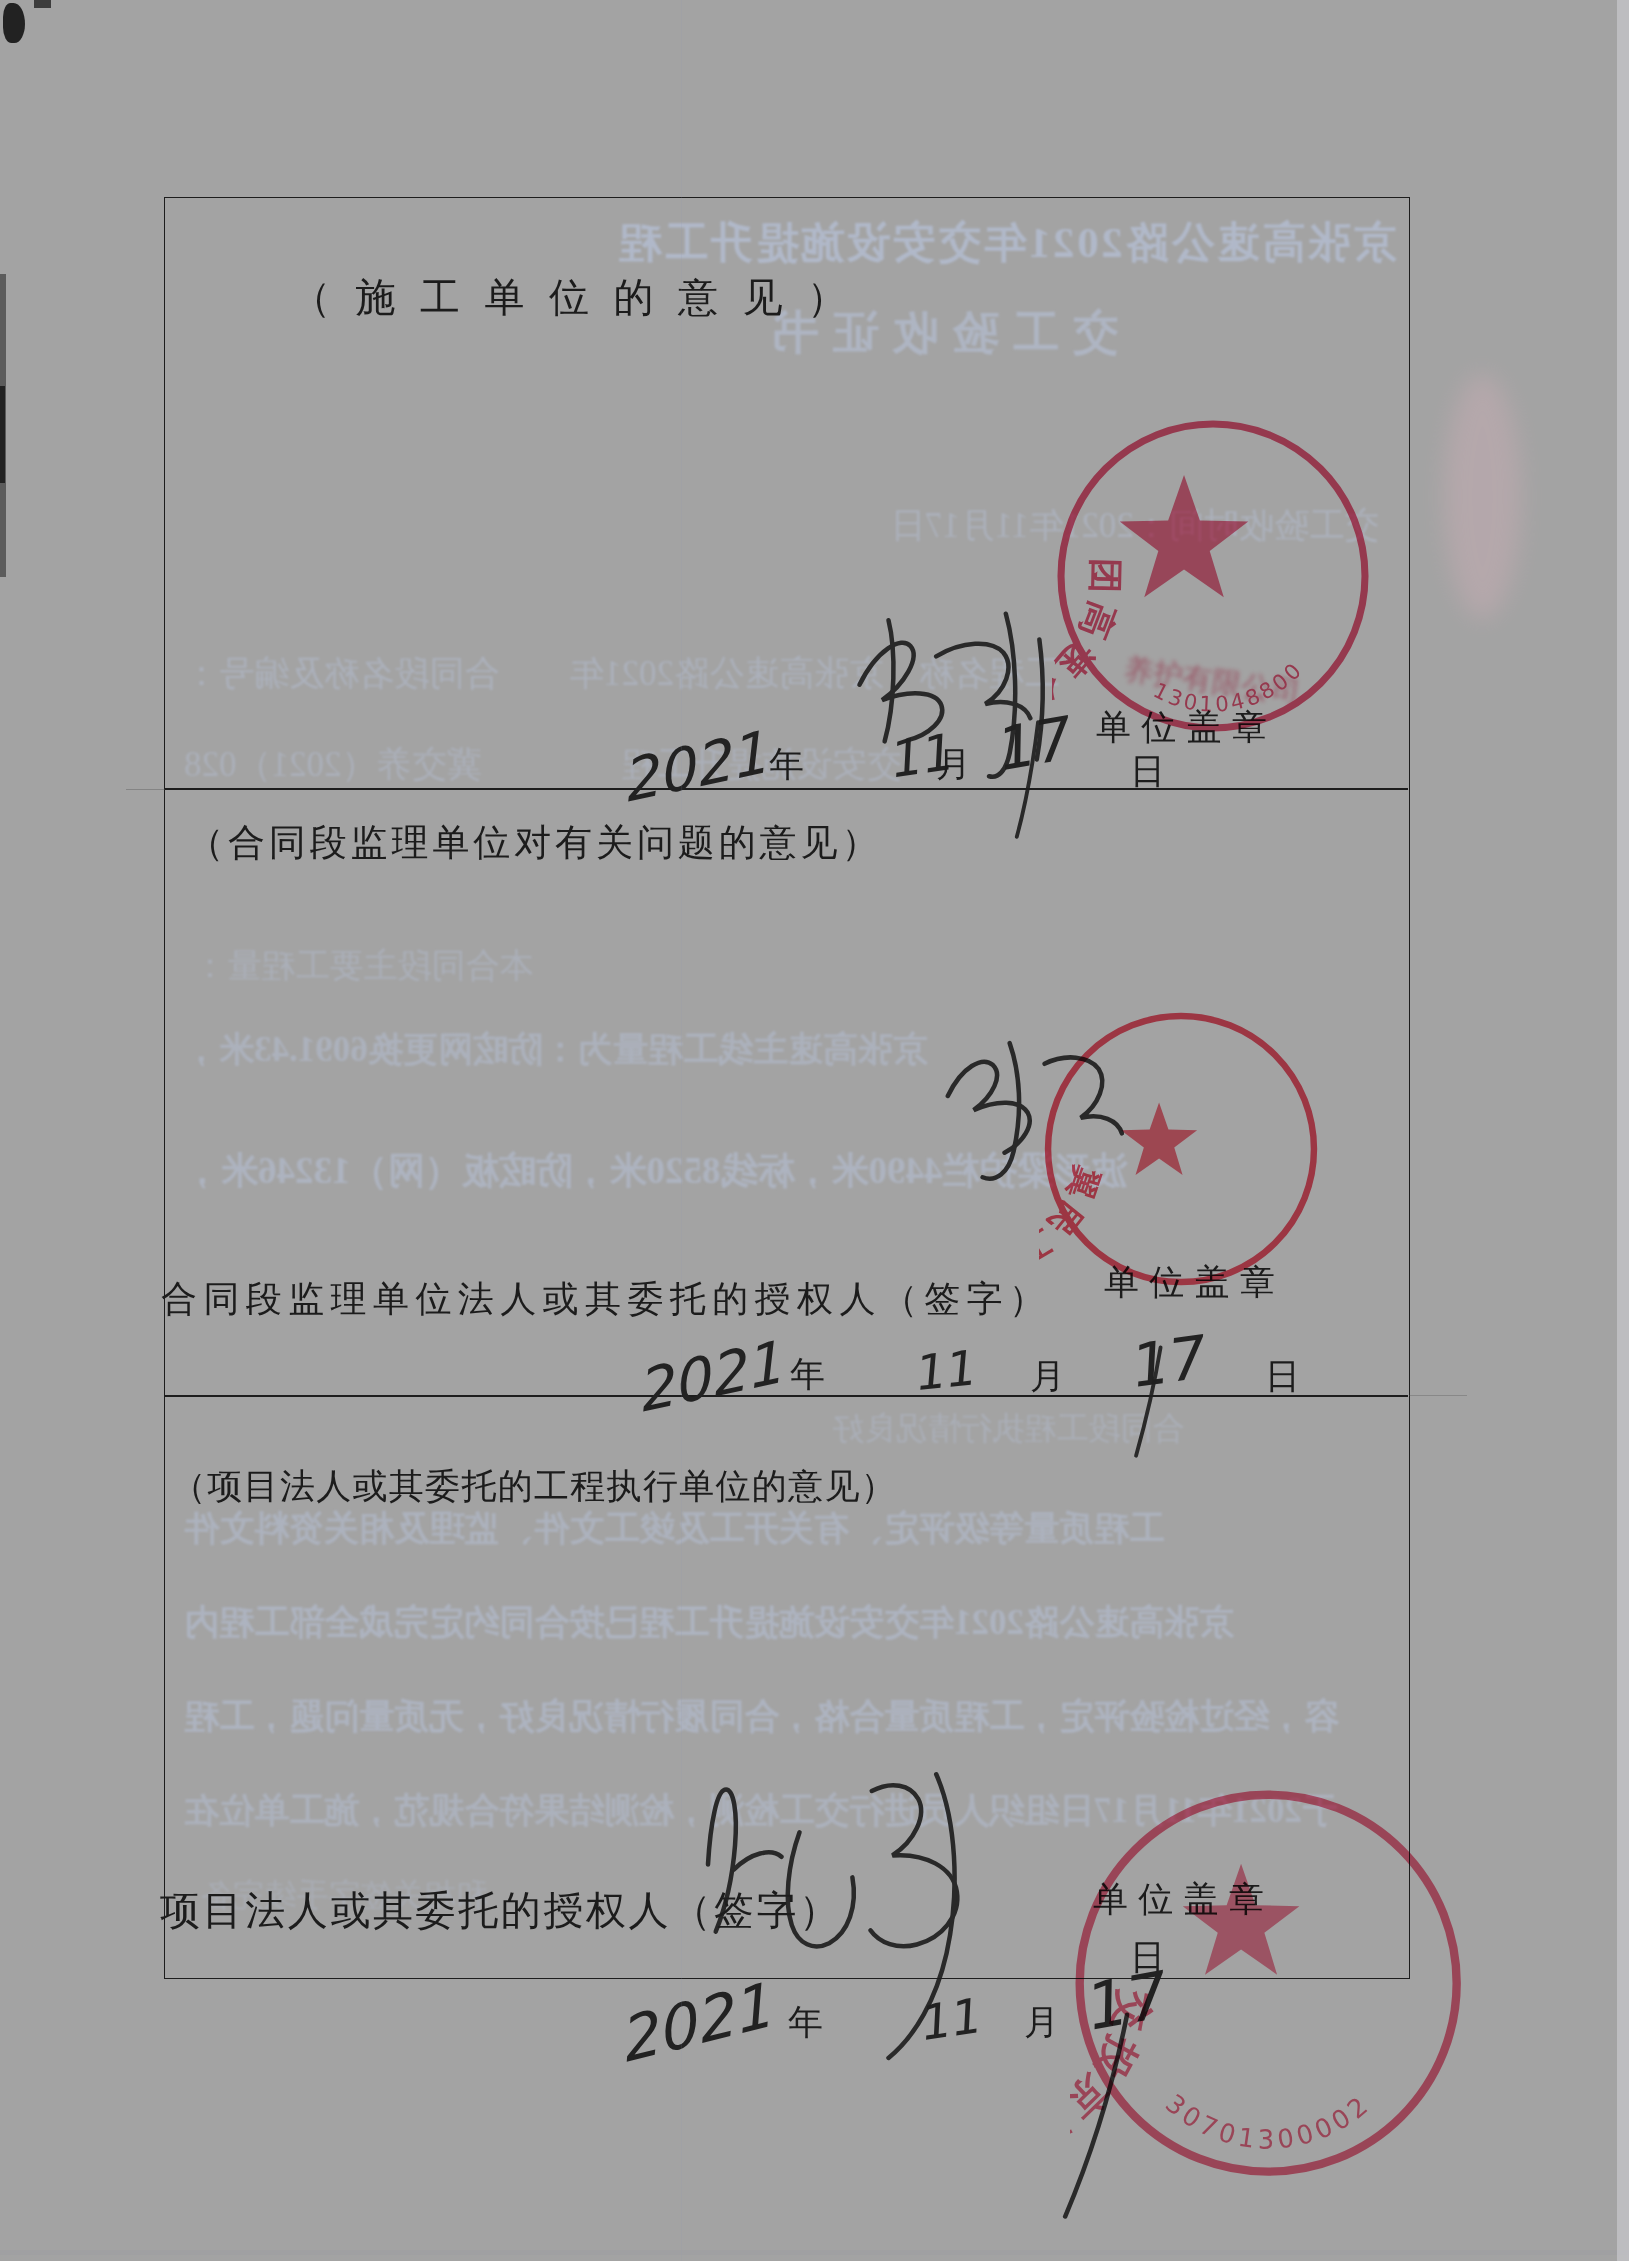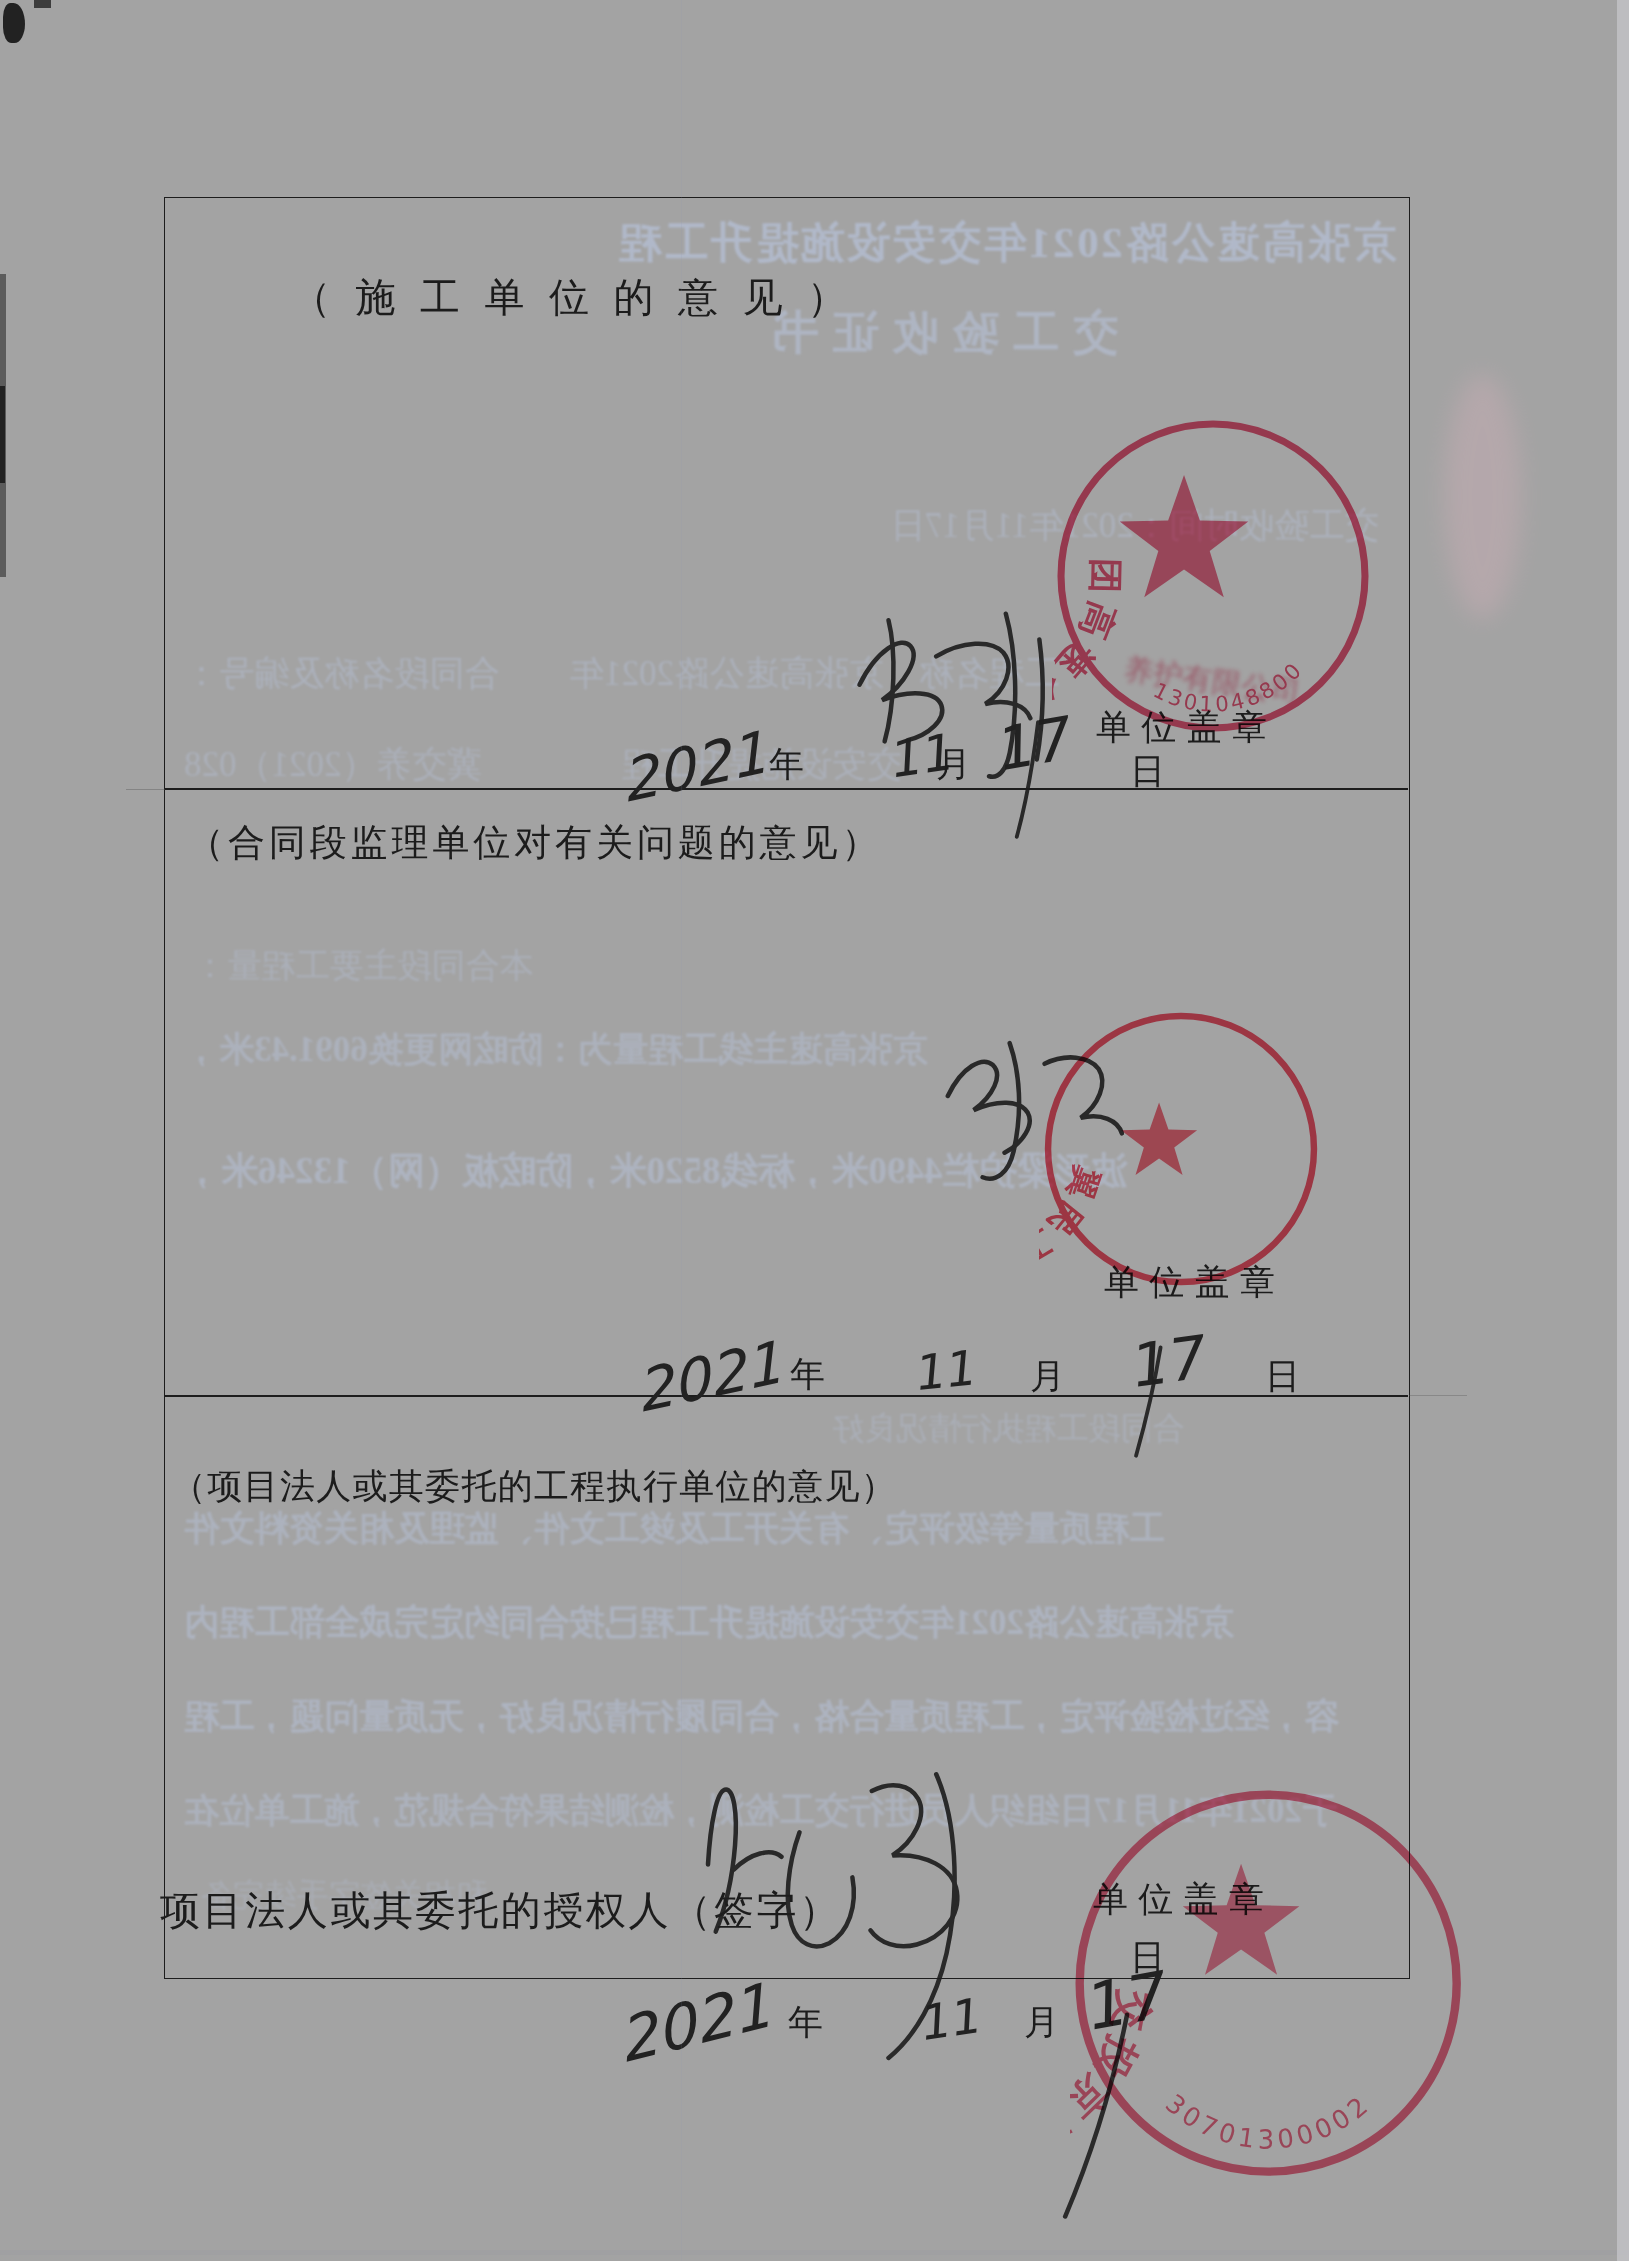--- a/index.html
+++ b/index.html
@@ -51,20 +51,21 @@
 
   <div class="hand abs" style="left:625px;top:732px;font-size:58px;transform:rotate(-12deg) skewX(-8deg);">2021</div>
   <div class="printed abs" style="left:769px;top:741px;font-size:35px;">年</div>
   <div class="hand abs" style="left:891px;top:727px;font-size:50px;transform:rotate(-8deg);">11</div>
   <div class="printed abs" style="left:936px;top:741px;font-size:35px;">月</div>
   <div class="hand abs" style="left:998px;top:709px;font-size:59px;transform:rotate(-10deg);">17</div>
   <div class="printed abs" style="left:1130px;top:748px;font-size:35px;">日</div>
 
   <div class="printed abs" style="left:187px;top:818px;font-size:37px;letter-spacing:3.9px;">（合同段监理单位对有关问题的意见）</div>
 
+  <div class="printed abs" style="left:161px;top:1275px;font-size:36px;letter-spacing:6.4px;">合同段监理单位法人或其委托的授权人（签字）</div>
   <div class="printed abs" style="left:1104px;top:1259px;font-size:35px;letter-spacing:10.3px;">单位盖章</div>
 
   <div class="hand abs" style="left:640px;top:1342px;font-size:58px;transform:rotate(-12deg) skewX(-8deg);">2021</div>
   <div class="printed abs" style="left:790px;top:1351px;font-size:35px;">年</div>
   <div class="hand abs" style="left:916px;top:1342px;font-size:48px;transform:rotate(-6deg);">11</div>
   <div class="printed abs" style="left:1030px;top:1353px;font-size:35px;">月</div>
   <div class="hand abs" style="left:1132px;top:1327px;font-size:59px;transform:rotate(-8deg);">17</div>
   <div class="printed abs" style="left:1265px;top:1353px;font-size:35px;">日</div>
 
   <div class="printed abs" style="left:171px;top:1463px;font-size:35px;letter-spacing:1.3px;">（项目法人或其委托的工程执行单位的意见）</div>

